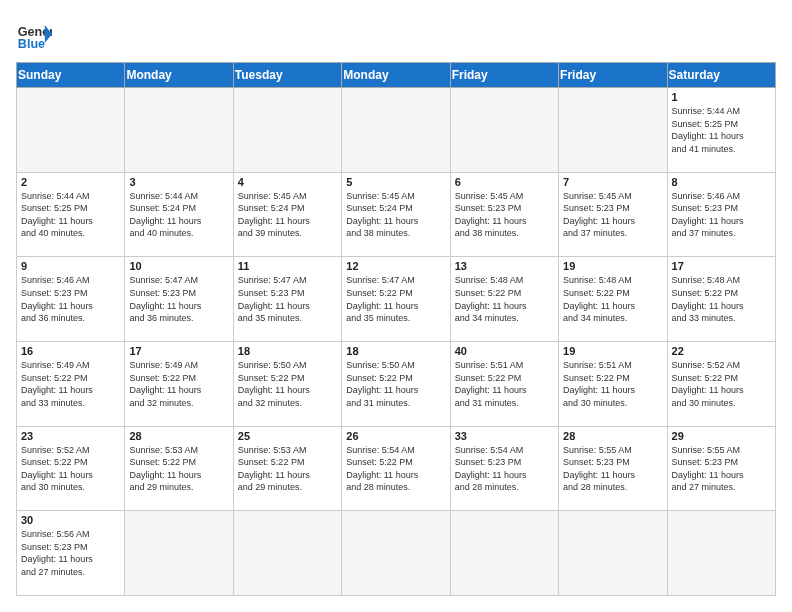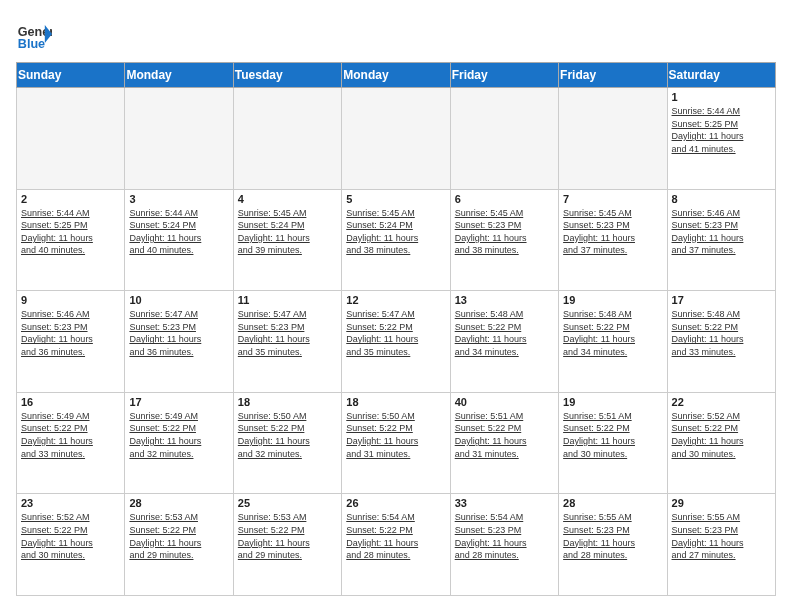--- a/index.html
+++ b/index.html
@@ -78,21 +78,20 @@
     .day-num {
       font-size: 11px;
       font-weight: bold;
       display: block;
       margin-bottom: 2px;
     }
     .day-info {
       font-size: 9px;
       line-height: 1.4;
       color: #333;
-      text-decoration: underline;
     }
   </style>
 </head>
 <body>
 
 <div class="page">
   <div class="header">
     <div class="logo">
       <svg class="logo-icon" viewBox="0 0 40 40">
         <text x="2" y="22" font-size="14" font-family="Arial" font-weight="bold" fill="#333">General</text>
@@ -331,15 +330,30 @@
 and 28 minutes.</div>
           </td>
           <td>
             <span class="day-num">29</span>
             <div class="day-info" style="white-space: pre-line;">Sunrise: 5:55 AM
 Sunset: 5:23 PM
 Daylight: 11 hours
 and 27 minutes.</div>
           </td>
         </tr>
+        <tr>
+          <td class="last-row">
+            <span class="day-num">30</span>
+            <div class="day-info" style="white-space: pre-line;">Sunrise: 5:56 AM
+Sunset: 5:23 PM
+Daylight: 11 hours
+and 27 minutes.</div>
+          </td>
+          <td class="empty"></td>
+          <td class="empty"></td>
+          <td class="empty"></td>
+          <td class="empty"></td>
+          <td class="empty"></td>
+          <td class="empty"></td>
+        </tr>
       </tbody>
   </table>
 </div>
 
 </body></html>

